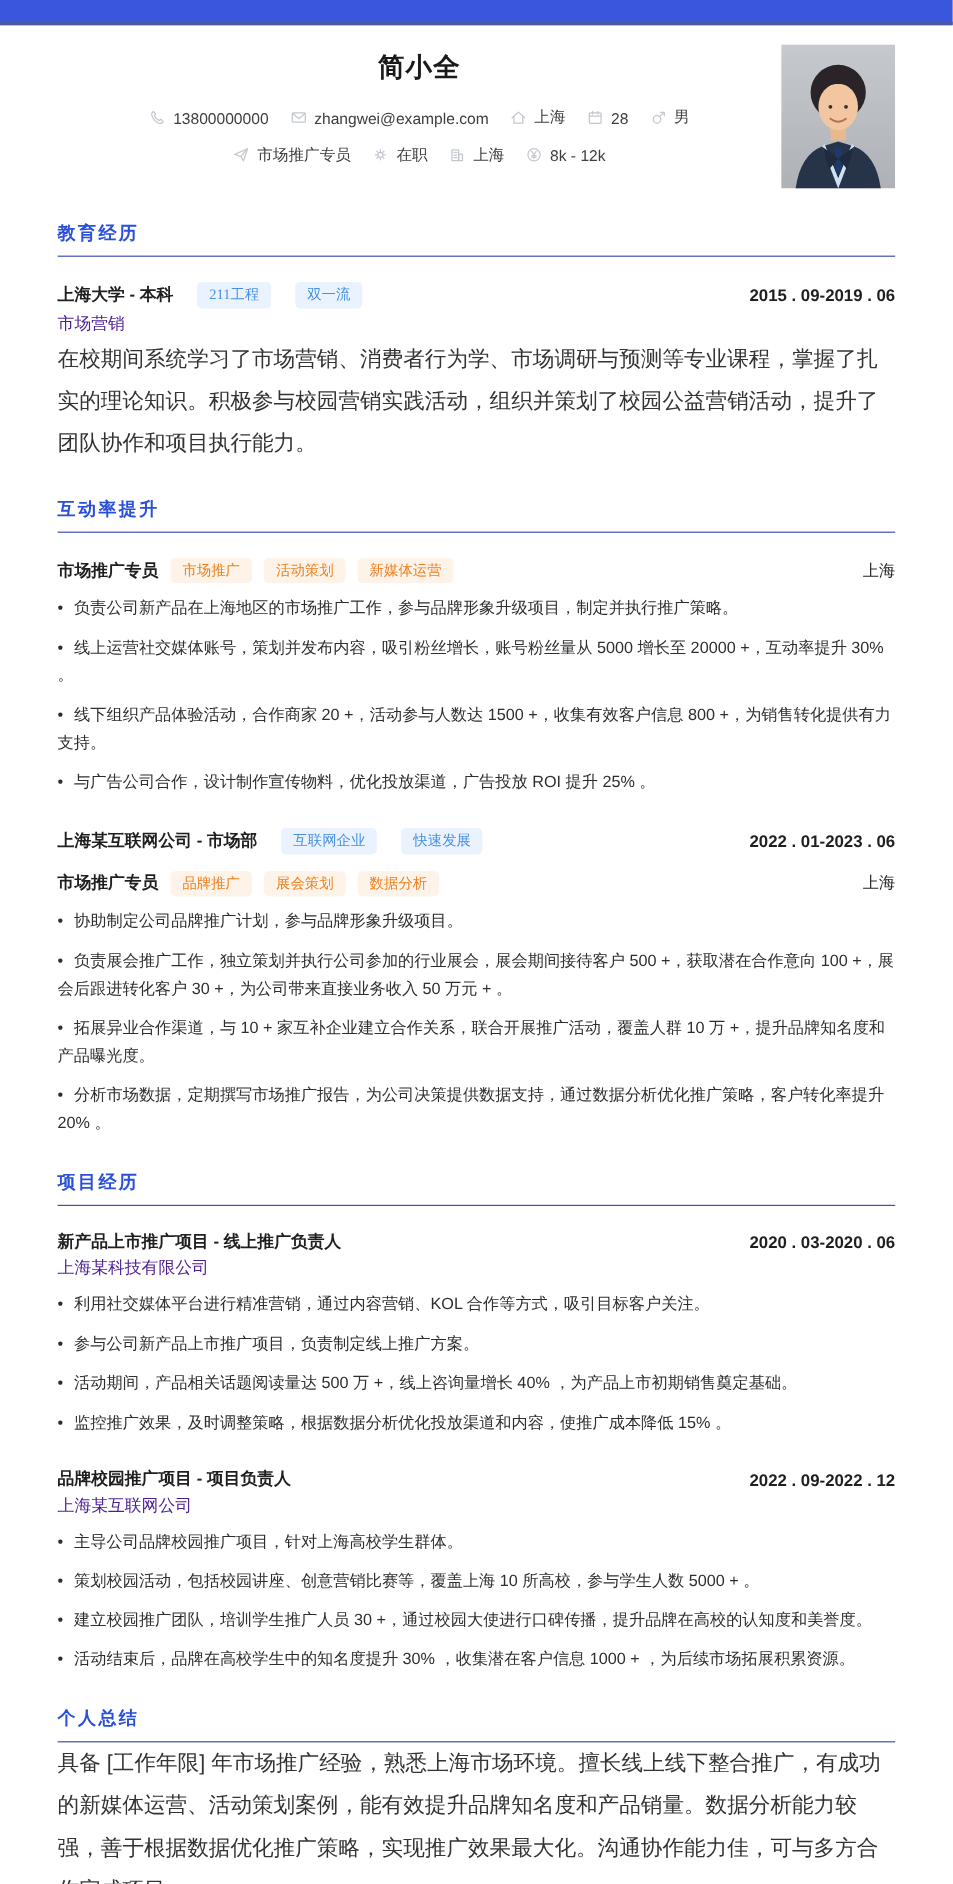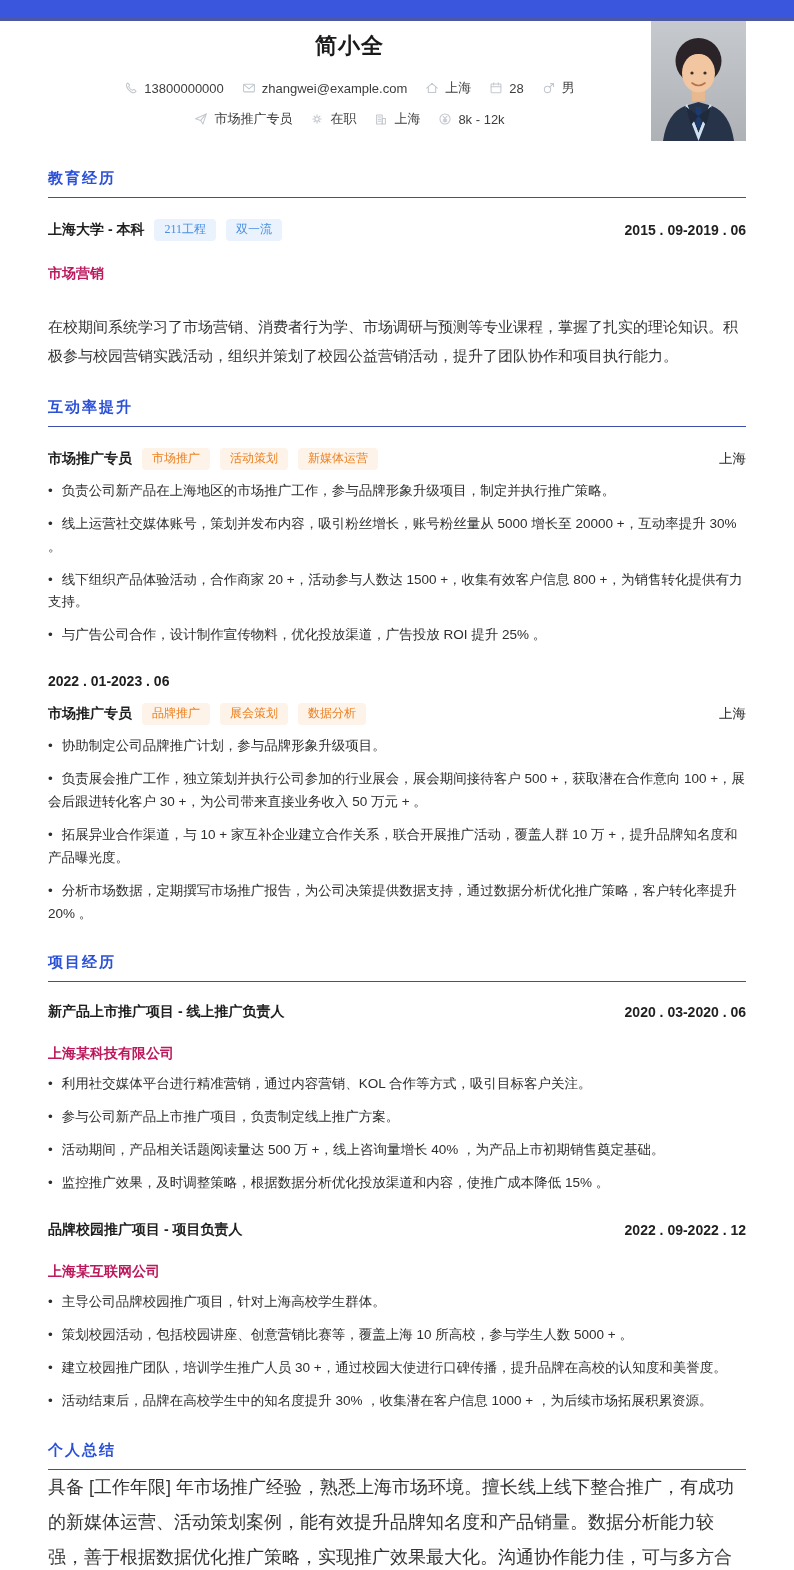--- a/index.html
+++ b/index.html
@@ -5,44 +5,44 @@
   :root{
     --accent:#3a56dd; --accent-dark:#4d58a5; --section-title:#2b50d8; --rule:#3f4fae;
     --tag-blue-text:#4a90e2; --tag-blue-bg:#e9f2fd; --tag-orange-text:#ee8020; --tag-orange-bg:#fdf3e8;
     --skill-fill:#3758d8; --skill-track:#e4e6e8; --icon:#c3c7ce;
   }
   *{box-sizing:border-box;}
   html,body{margin:0;padding:0;}
   body{width:794px;background:#fff;color:#262626;font-family:"Liberation Sans","DejaVu Sans",sans-serif;}
   .top-bar{height:21px;background:var(--accent);border-bottom:3px solid var(--accent-dark);}
   .page{padding:0 48px 26px;}
-  .resume-header{display:flex;align-items:flex-end;}
+  .resume-header{display:flex;align-items:flex-start;padding-top:16px;}
   .header-left{flex:1;text-align:center;padding-top:4px;}
   .name{font-size:22px;font-weight:700;color:#1a1a1a;margin:0 0 18px;letter-spacing:1px;}
   .contact-row{display:flex;justify-content:center;align-items:center;gap:18px;font-size:13px;color:#3d3d3d;margin-bottom:13px;}
   .contact-item{display:inline-flex;align-items:center;gap:6px;white-space:nowrap;}
   .contact-item svg{display:block;}
   .photo{width:95px;height:120px;flex:0 0 auto;display:block;}
   .section{margin-top:28px;}
   .section-title{color:var(--section-title);font-size:15px;font-weight:700;letter-spacing:2px;}
   .section-rule{border-bottom:1.5px solid var(--rule);margin-top:9px;}
   .entry{margin-top:21px;}
   .entry-head{display:flex;justify-content:space-between;align-items:center;}
-  .entry-left{display:flex;align-items:center;gap:10px;}
+  .entry-left{display:flex;align-items:center;gap:20px;}
   .entry-title{font-size:14px;font-weight:700;color:#1f1f1f;}
   .entry-date{font-size:14px;font-weight:700;color:#1f1f1f;white-space:nowrap;}
   .tag{font-size:12px;padding:3px 10px;border-radius:4px;line-height:1.3;font-family:Liberation Serif, serif;}
   .tag.blue{background:var(--tag-blue-bg);color:var(--tag-blue-text);}
   .tag.orange{background:var(--tag-orange-bg);color:var(--tag-orange-text);}
   .role-row{display:flex;justify-content:space-between;align-items:center;margin-top:14px;}
   .role-left{display:flex;align-items:center;gap:10px;}
   .role-name{font-size:14px;font-weight:700;color:#1f1f1f;}
   .location{font-size:13.5px;color:#262626;}
-  .sub-title{font-size:14px;font-weight:700;color:#be185d;margin-top:24px;}
-  .desc{font-size:15px;line-height:1.95;color:#333;margin-top:29px;}
+  .sub-title{font-size:14px;font-weight:400;color:#4c1d95;margin-top:4px;}
+  .desc{font-size:18px;line-height:1.95;color:#333;margin-top:3px;}
   .bullets{margin-top:7px;}
   .bullet{font-size:13.5px;line-height:1.7;color:#2e2e2e;margin-top:10px;}
   .bullet .dot{margin-right:9px;}
   .summary-text{font-size:18px;line-height:1.95;color:#333;}
 </style>
 </head>
 <body>
 
 <div class="top-bar"></div>
 
@@ -200,20 +200,25 @@
       <div class="bullets">
         <div class="bullet"><span class="dot">•</span><span>负责公司新产品在上海地区的市场推广工作，参与品牌形象升级项目，制定并执行推广策略。</span></div>
         <div class="bullet"><span class="dot">•</span><span>线上运营社交媒体账号，策划并发布内容，吸引粉丝增长，账号粉丝量从 5000 增长至 20000 +，互动率提升 30% 。</span></div>
         <div class="bullet"><span class="dot">•</span><span>线下组织产品体验活动，合作商家 20 +，活动参与人数达 1500 +，收集有效客户信息 800 +，为销售转化提供有力支持。</span></div>
         <div class="bullet"><span class="dot">•</span><span>与广告公司合作，设计制作宣传物料，优化投放渠道，广告投放 ROI 提升 25% 。</span></div>
       </div>
     </div>
 
     <div class="entry" style="margin-top:26px;">
       <div class="entry-head">
+        <div class="entry-left">
+          <span class="entry-title">上海某互联网公司 - 市场部</span>
+          <span class="tag blue">互联网企业</span>
+          <span class="tag blue">快速发展</span>
+        </div>
         <span class="entry-date">2022 . 01-2023 . 06</span>
       </div>
       <div class="role-row">
         <div class="role-left">
           <span class="role-name">市场推广专员</span>
           <span class="tag orange">品牌推广</span>
           <span class="tag orange">展会策划</span>
           <span class="tag orange">数据分析</span>
         </div>
         <span class="location">上海</span>

